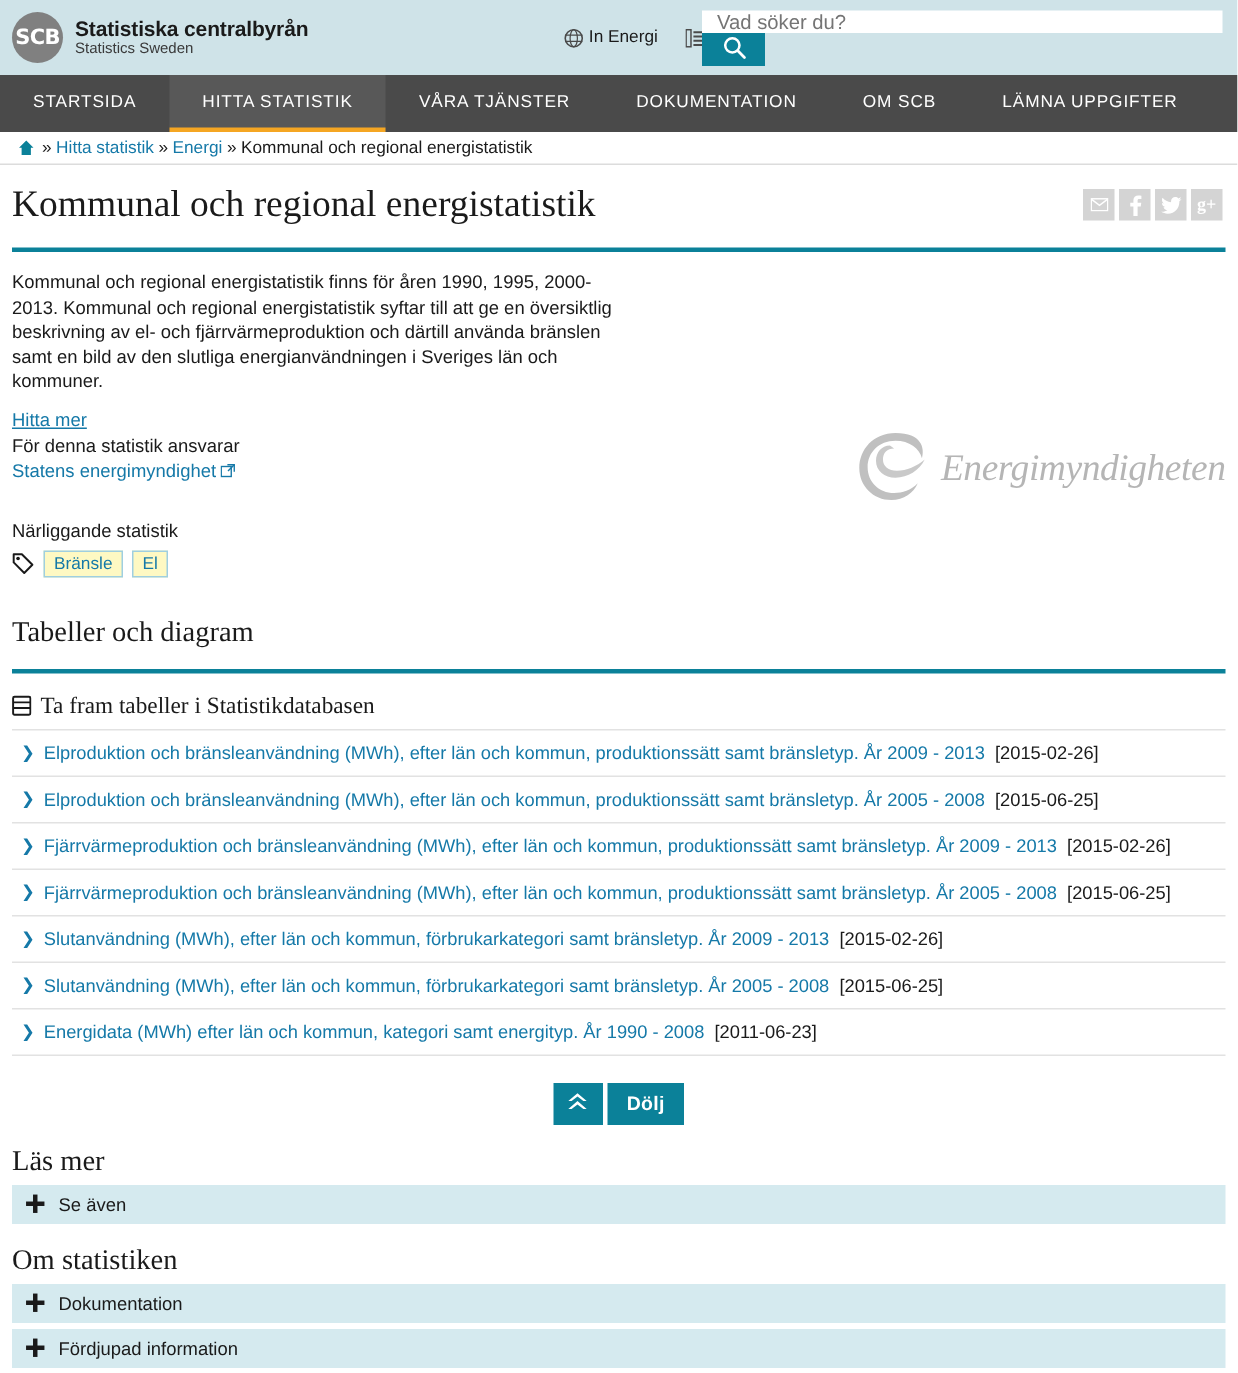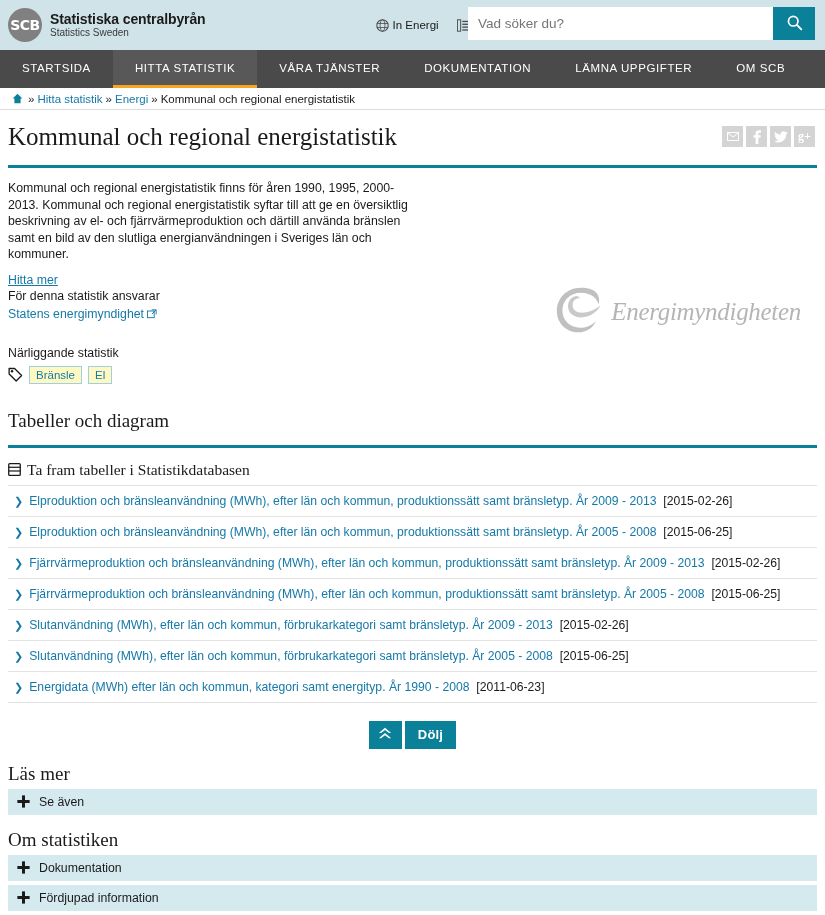--- a/index.html
+++ b/index.html
@@ -48,20 +48,21 @@
     display: flex; align-items: center; gap: 4px;
     font-size: 11.5px; color: #1a1a1a; text-decoration: none;
     cursor: pointer;
   }
   .globe-icon { width: 13px; height: 13px; display:block; }
   .az-icon { width: 13px; height: 13px; display:block; }
   .search-box {
     position: absolute; right: 10px; top: 7px;
     width: 347px; height: 33px;
     display: flex;
+    flex-direction: column;
   }
   .search-input {
     flex: 1; border: none; outline: none;
     background: #ffffff;
     font-size: 13.5px; color: #555;
     padding: 0 10px;
     font-family: "Liberation Sans", sans-serif;
   }
   .search-btn {
     width: 42px; background: #0b8199;
@@ -184,21 +185,21 @@
   .tag-icon { width: 15px; height: 15px; display:block; }
   .tag-chip {
     border: 1px solid #9fcfe0;
     background: #fef9c3;
     color: #1579a8;
     font-size: 11.5px;
     padding: 2px 6px;
     cursor: pointer;
   }
   .energi-logo {
-    position: absolute; right: 16px; top: -4px;
+    position: absolute; right: 0; top: -4px;
     display: flex; align-items: center; gap: 2px;
     color: #b5b5b5;
   }
   .energi-logo-text {
     font-family: "Liberation Serif", serif;
     font-style: italic;
     font-size: 25px;
     color: #b5b5b5;
     letter-spacing: -0.3px;
   }
@@ -334,22 +335,22 @@
       </span>
     </button>
   </div>
 </div>
 
 <div class="navbar">
   <div class="nav-item">STARTSIDA</div>
   <div class="nav-item active">HITTA STATISTIK</div>
   <div class="nav-item">VÅRA TJÄNSTER</div>
   <div class="nav-item">DOKUMENTATION</div>
+  <div class="nav-item">OM SCB</div>
   <div class="nav-item">LÄMNA UPPGIFTER</div>
-  <div class="nav-item">OM SCB</div>
 </div>
 
 <div class="breadcrumb">
   <span>
     <svg class="home-icon" viewBox="0 0 16 16">
       <path d="M8 1 L15 8 L12.5 8 L12.5 15 L3.5 15 L3.5 8 L1 8 Z" fill="#0b8199"></path>
     </svg>
   </span>
   <span class="crumb-sep">»</span>
   <a class="crumb-link">Hitta statistik</a>

